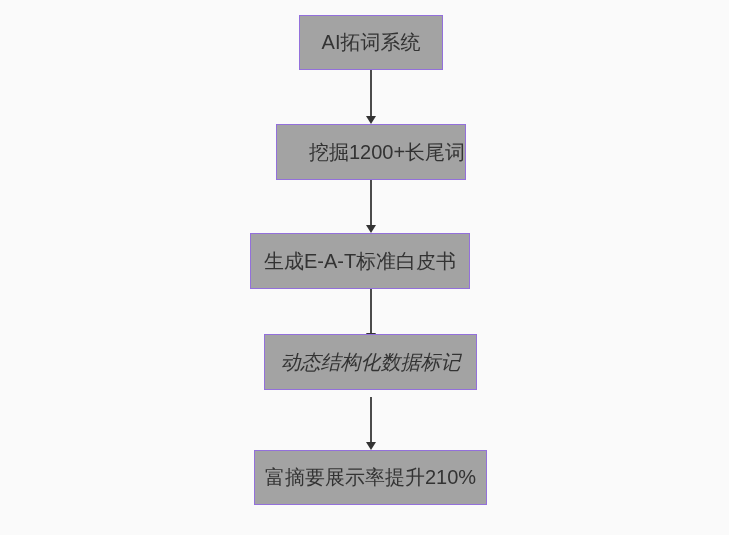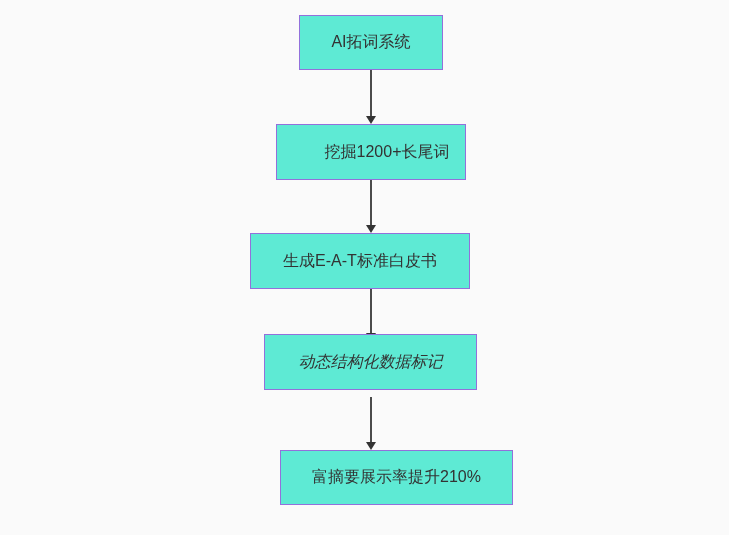--- a/index.html
+++ b/index.html
@@ -12,35 +12,35 @@
   .canvas {
     position: relative;
     width: 729px;
     height: 535px;
     background: #fafafa;
     overflow: hidden;
   }
   .flow-node {
     position: absolute;
     box-sizing: border-box;
-    background: #5eead4;
+    background: #a3a3a3;
     border: 1px solid #9370db;
     color: #333333;
-    font-size: 16px;
+    font-size: 20px;
     display: flex;
     align-items: center;
     justify-content: center;
     text-align: center;
     white-space: nowrap;
   }
   .node-1 { left: 299px; top: 15px;  width: 144px; height: 55px; }
   .node-2 { left: 276px; top: 124px; width: 190px; height: 56px; padding-left: 32px; }
   .node-3 { left: 250px; top: 233px; width: 220px; height: 56px; }
   .node-4 { left: 264px; top: 334px; width: 213px; height: 56px; font-style: italic; }
-  .node-5 { left: 254px; top: 450px; width: 233px; height: 55px; margin-left: 26px; }
+  .node-5 { left: 254px; top: 450px; width: 233px; height: 55px; }
 
   .edge {
     position: absolute;
     left: 370px;
     width: 2px;
     background: #4b4b4b;
   }
   .edge .arrowhead {
     position: absolute;
     bottom: -8px;

